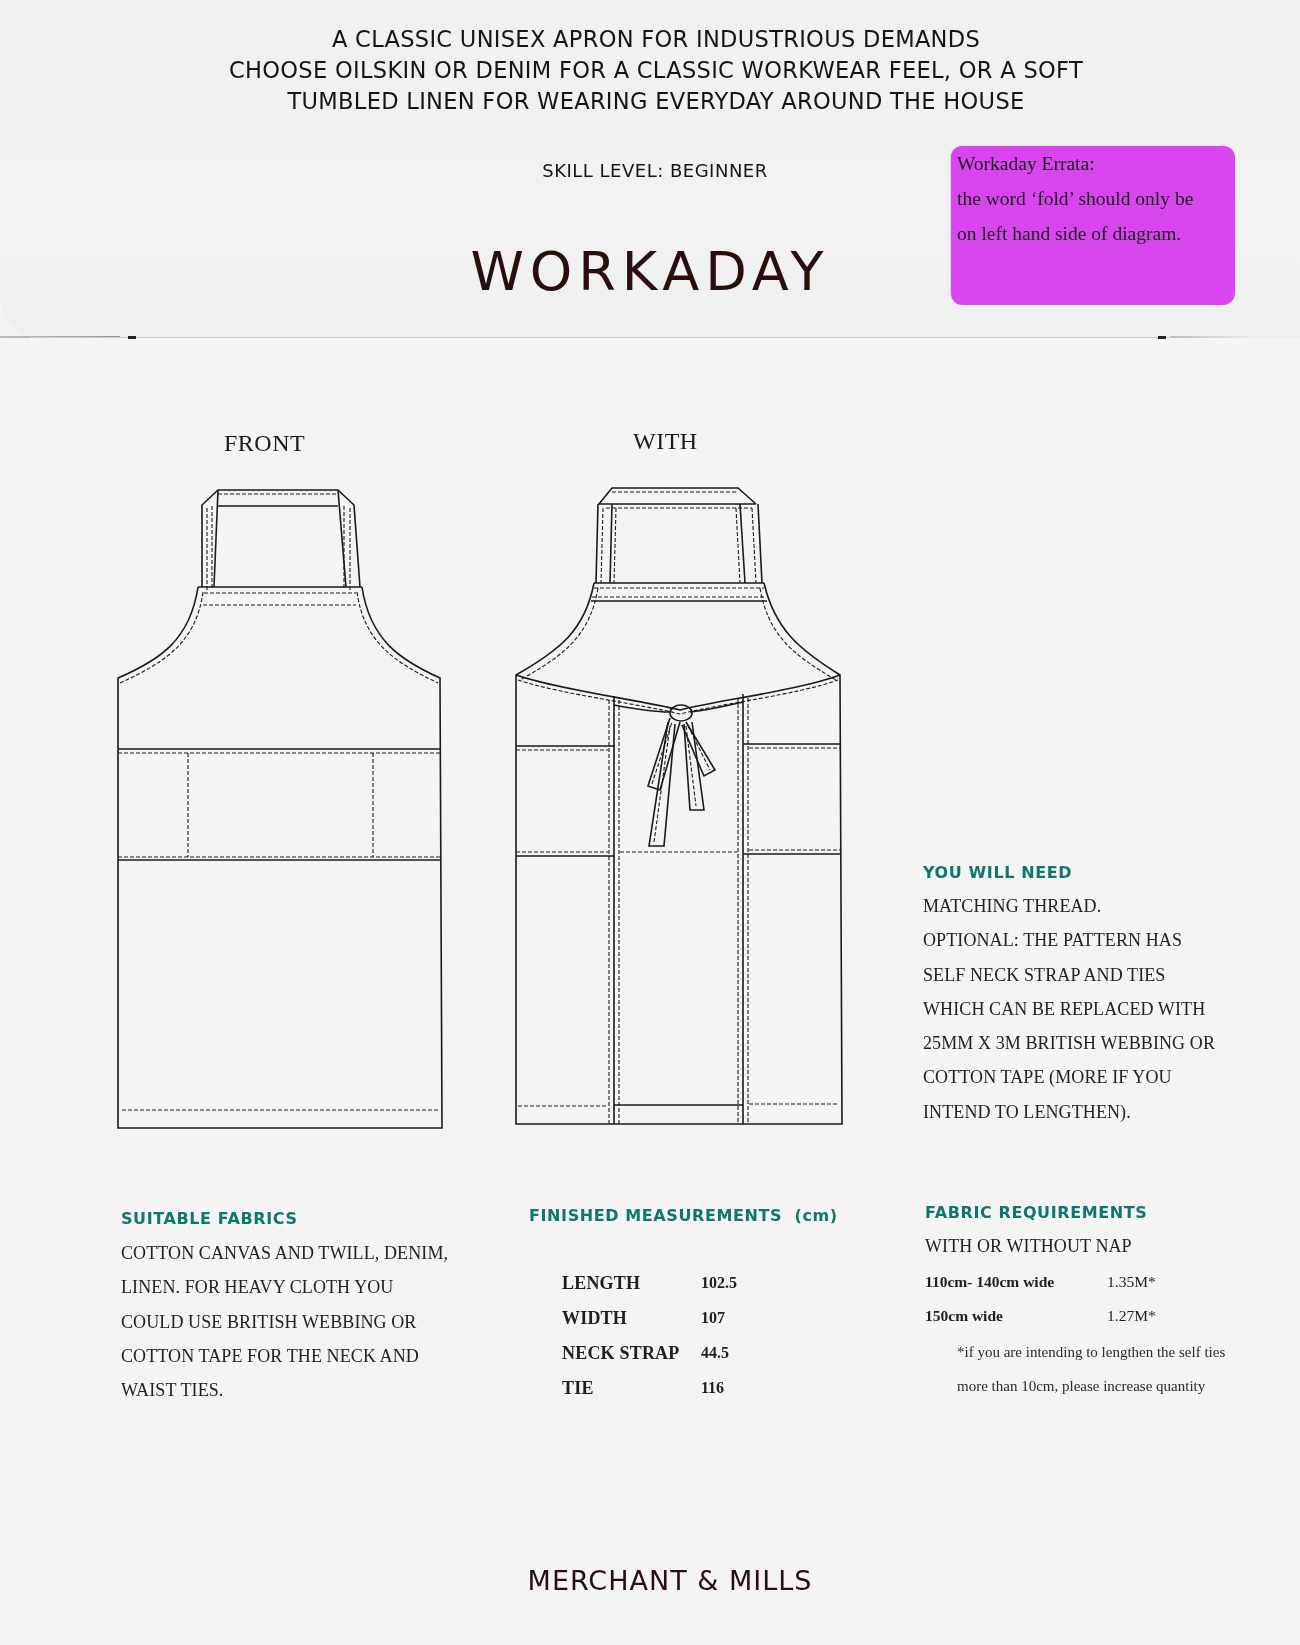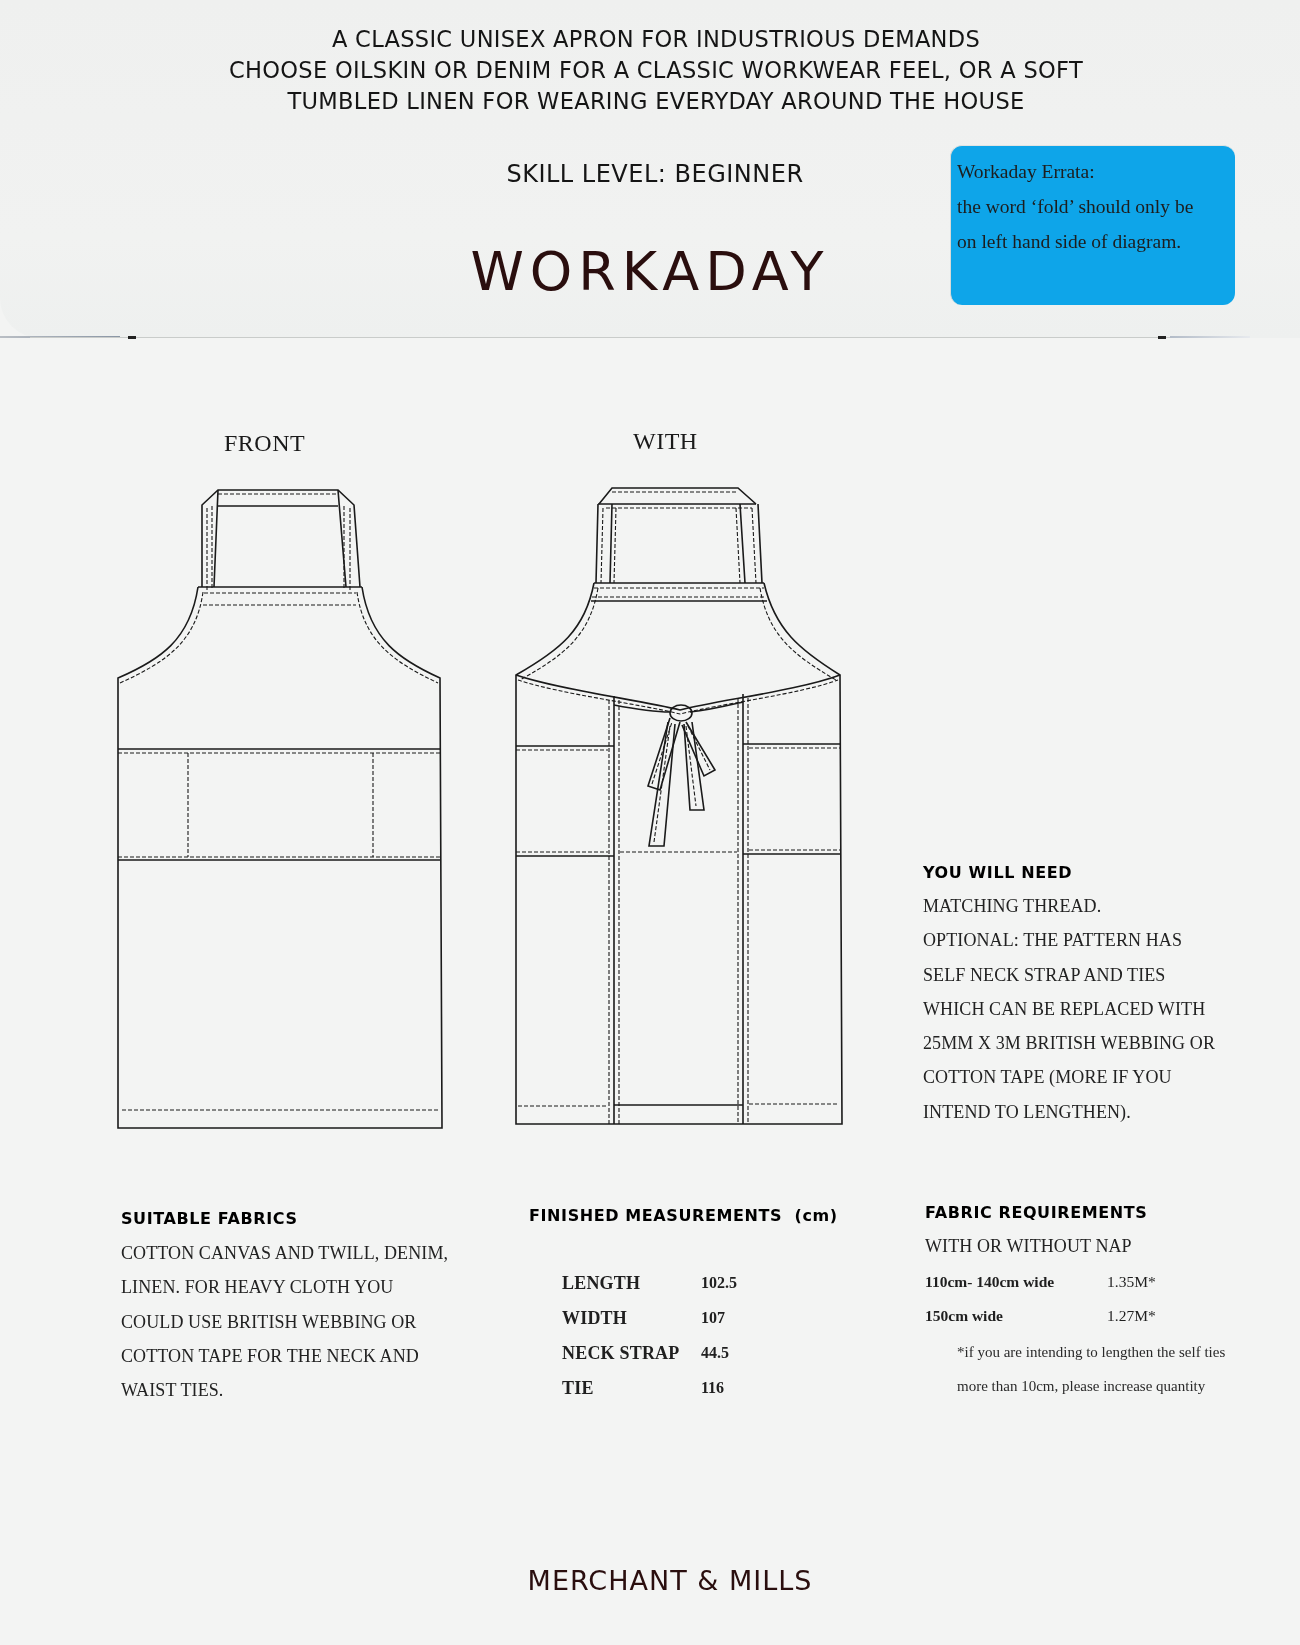--- a/index.html
+++ b/index.html
@@ -29,44 +29,44 @@
     }
     .tagline {
       position: absolute; left: 0; top: 24px; width: 1312px; text-align: center;
       font-family: "DejaVu Sans", sans-serif; font-size: 23px; line-height: 31px;
       letter-spacing: 0.3px; color: #151515; font-weight: 400;
       transform: scaleX(0.98);
     }
     .tagline div { white-space: nowrap; }
     .skill {
       position: absolute; left: 470px; top: 160px; width: 370px; text-align: center;
-      font-family: "DejaVu Sans", sans-serif; font-size: 24px; color: #151515;
+      font-family: "DejaVu Sans", sans-serif; font-size: 18px; color: #151515;
       letter-spacing: 0.5px;
     }
     .title {
       position: absolute; left: 420px; top: 242px; width: 460px; text-align: center;
       font-family: "DejaVu Sans", sans-serif; font-size: 54px; letter-spacing: 6px;
       color: #2a0e0e; font-weight: 400; line-height: 60px;
     }
     .errata {
       position: absolute; left: 950px; top: 145px; width: 285px; height: 160px;
-      background: #0ea5e9; border-radius: 12px;
+      background: #d946ef; border-radius: 12px;
       border-left: 1px solid #d8dad8; border-top: 1px solid #e2e4e2;
       font-family: "Liberation Serif", serif; font-size: 19.5px; line-height: 35px;
-      color: #1d1d1d; padding: 8px 0 0 6px; box-sizing: border-box;
+      color: #1d1d1d; padding: 0 0 0 6px; box-sizing: border-box;
     }
     .errata div { white-space: nowrap; }
     .view-label {
       position: absolute; font-family: "Liberation Serif", serif; font-size: 24px;
       color: #1a1a1a; letter-spacing: 0.5px;
     }
     svg.diagram { position: absolute; overflow: visible; }
     .section-head {
       position: absolute; font-family: "DejaVu Sans", sans-serif; font-weight: bold;
-      font-size: 16px; letter-spacing: 0.6px; color: #000000;
+      font-size: 16px; letter-spacing: 0.6px; color: #0f766e;
     }
     .body-text {
       position: absolute; font-family: "Liberation Serif", serif; font-size: 18px;
       line-height: 34.3px; color: #222; letter-spacing: 0.1px;
     }
     .body-text div { white-space: nowrap; }
     .meas-row {
       position: absolute; font-family: "Liberation Serif", serif; font-size: 18px; color: #1f1f1f;
     }
     .meas-label { position: absolute; left: 0; font-weight: bold; letter-spacing: 0.2px; white-space: nowrap; margin-left: 33px; }

